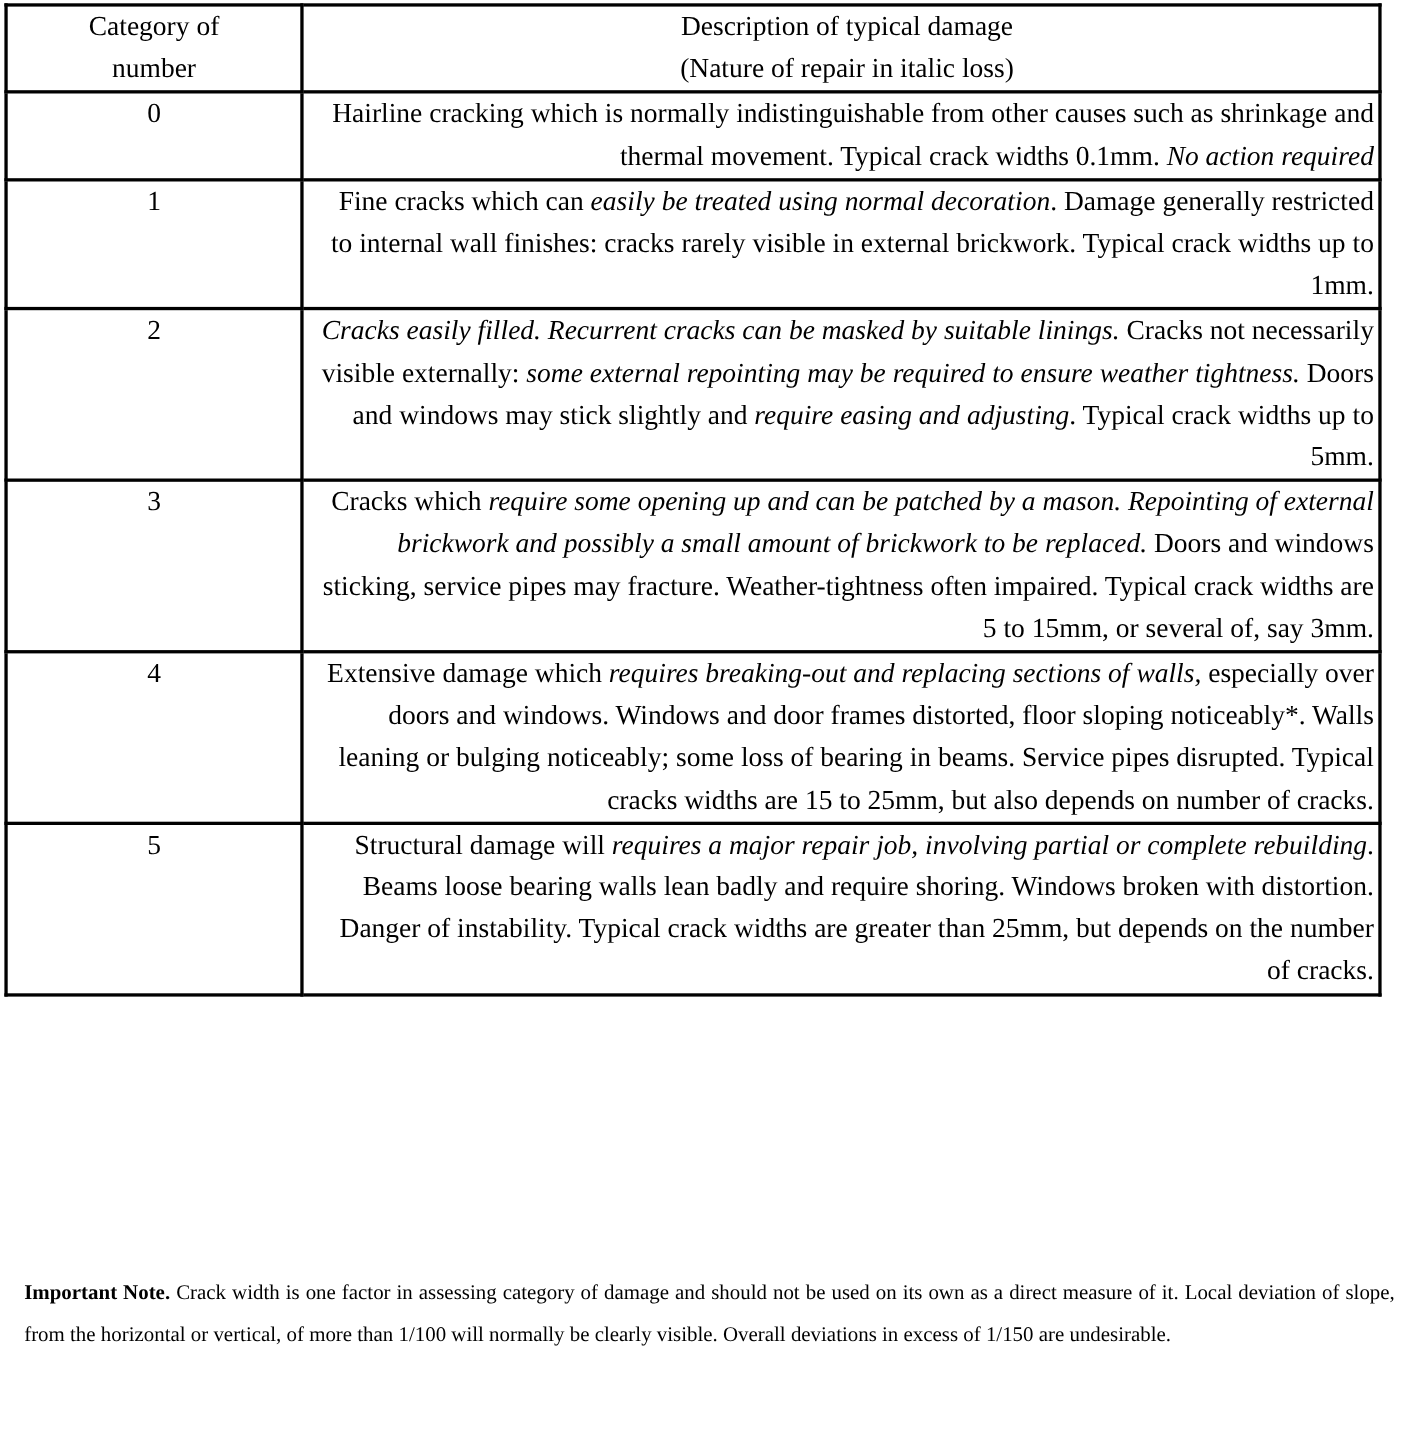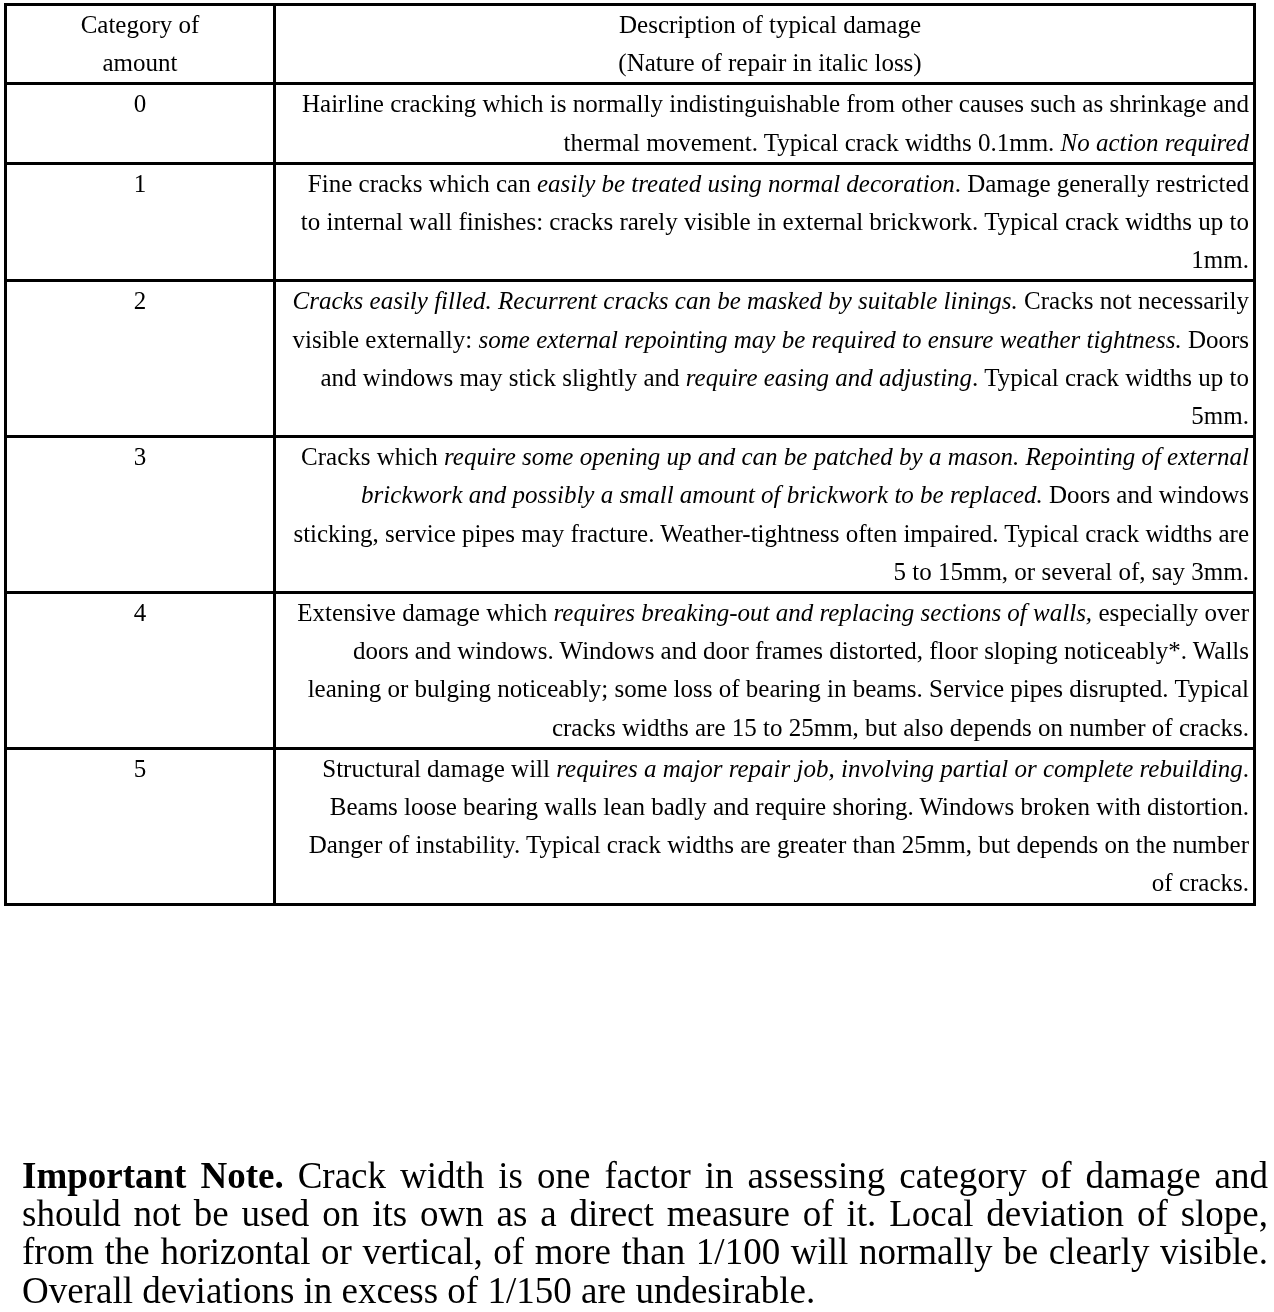--- a/index.html
+++ b/index.html
@@ -21,33 +21,33 @@
     padding: 0;
     font-weight: normal;
   }
   .col-cat { width: 266px; text-align: center; }
   .col-desc { text-align: right; padding-left: 15px !important; padding-right: 4px !important; }
   th.col-desc { text-align: center; }
   .hdr-line { display: block; }
   .seg-i { font-style: italic; }
   .note {
     position: absolute; left: 22px; top: 1157px; width: 1246px;
-    font-size: 37px; line-height: 38.2px; text-align: justify;
+    font-size: 19px; line-height: 38.2px; text-align: justify;
   }
   .note b { font-weight: bold; }
 </style>
 </head>
 <body>
 
 <table class="damage">
   <thead>
     <tr>
       <th class="col-cat">
         <span class="hdr-line">Category  of</span>
-        <span class="hdr-line">amount</span>
+        <span class="hdr-line">number</span>
       </th>
       <th class="col-desc">
         <span class="hdr-line">Description of typical damage</span>
         <span class="hdr-line">(Nature of repair in italic loss)</span>
       </th>
     </tr>
   </thead>
   <tbody id="rows">
       <tr>
         <td class="col-cat">0</td>

